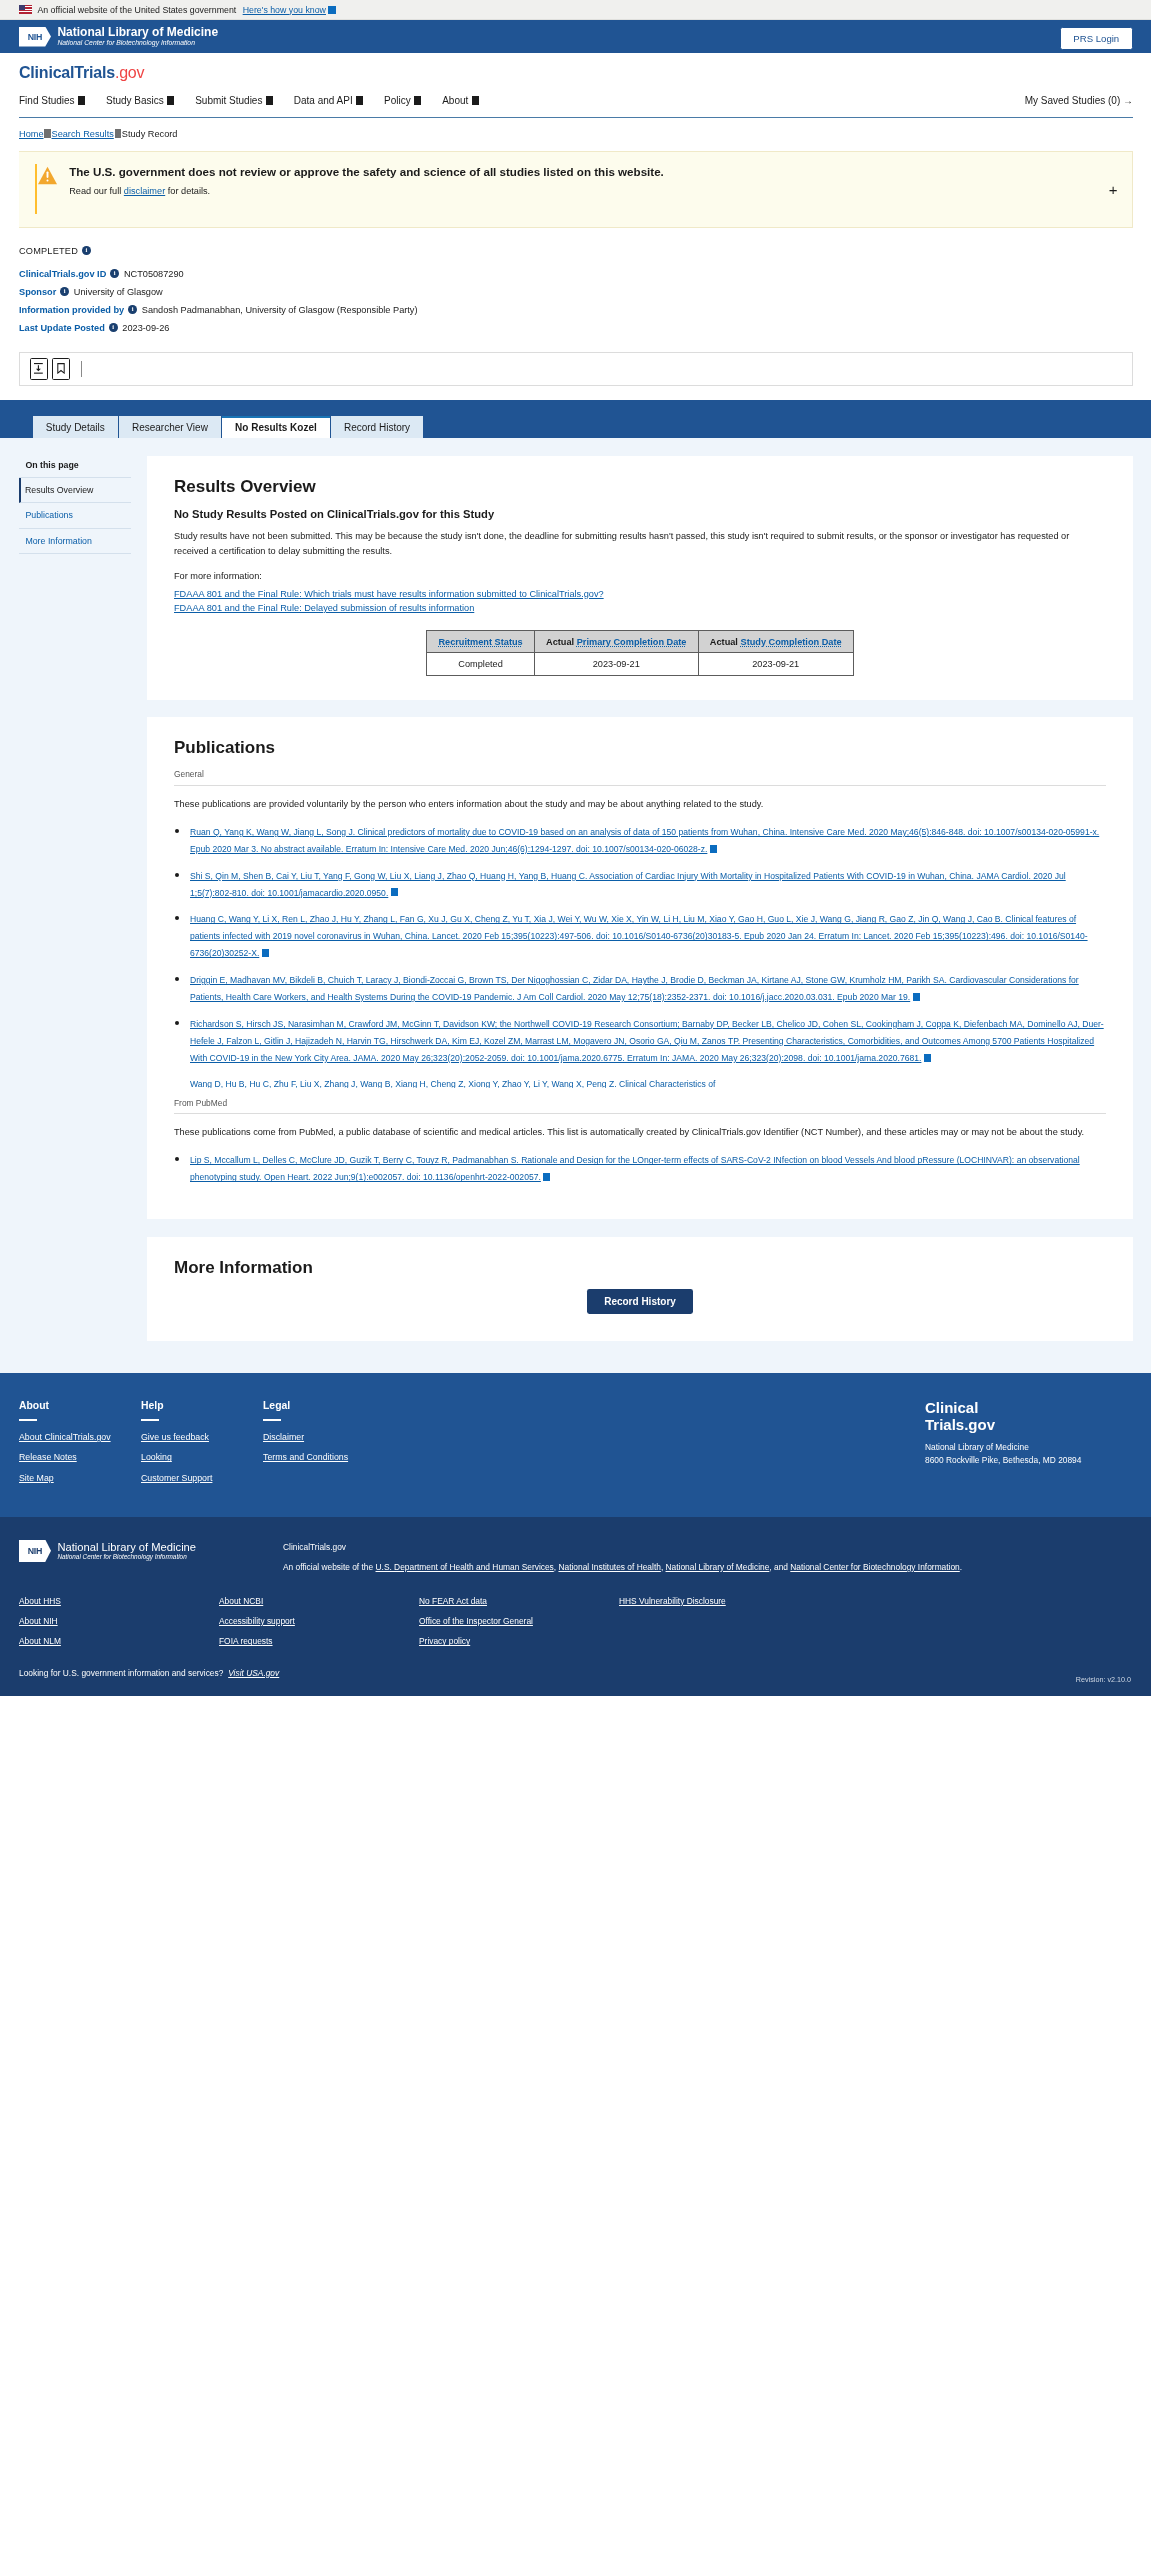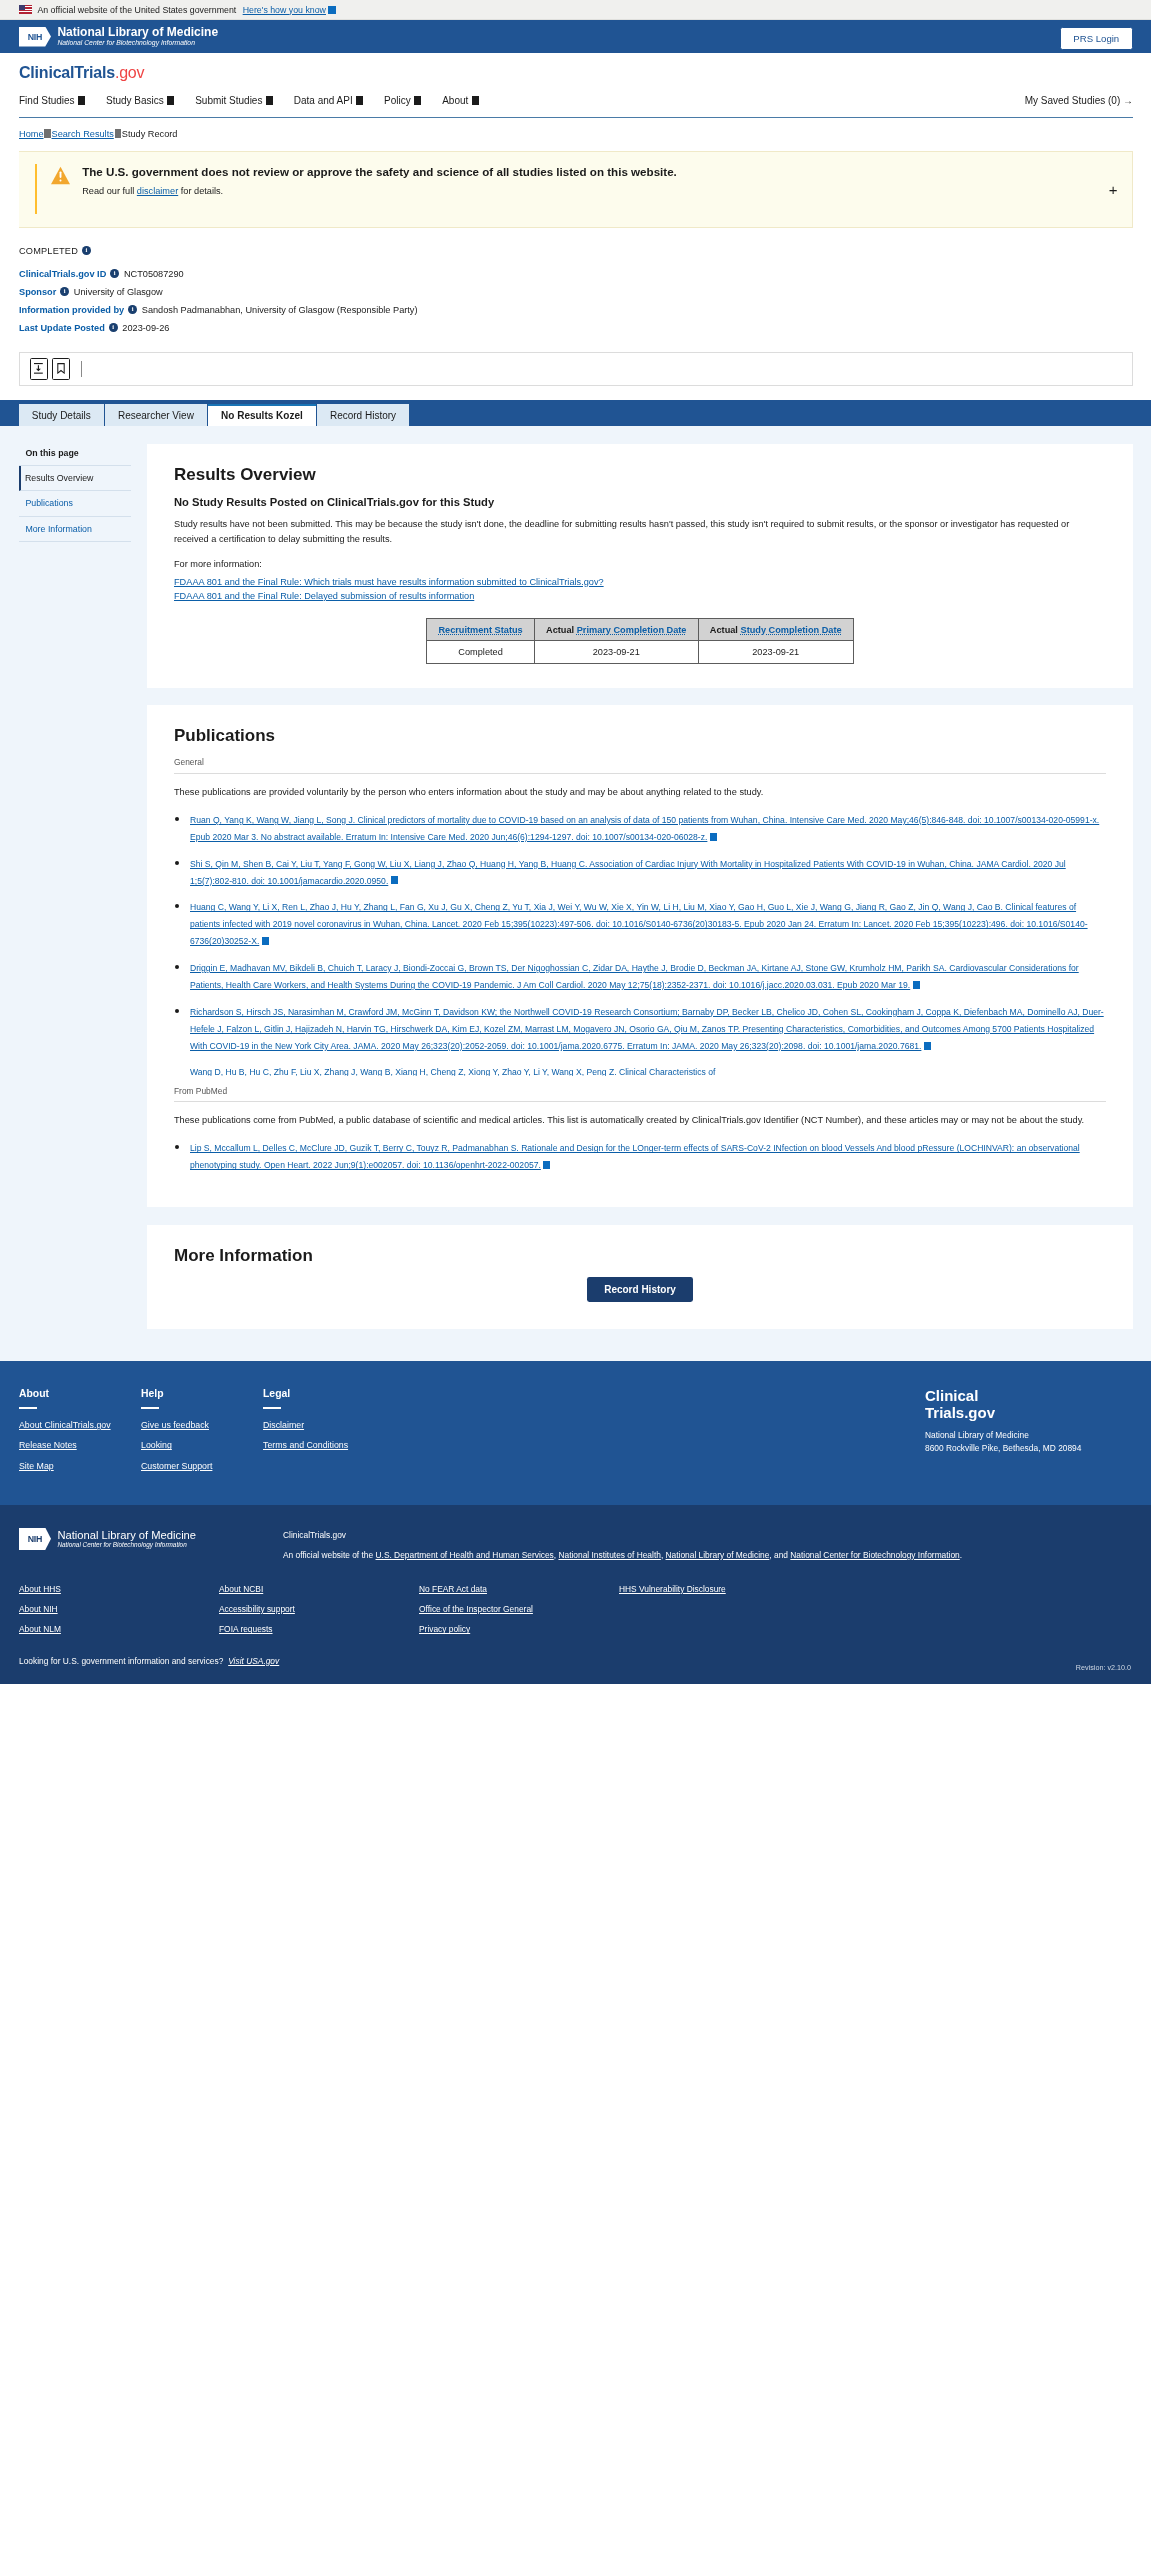--- a/index.html
+++ b/index.html
@@ -83,21 +83,21 @@
   .breadcrumb a{color:#0b5ea8;text-decoration:underline;}
   .bc-sep{display:inline-block;width:6.4px;height:8.8px;background:#6f6f6f;vertical-align:-0.8px;margin:0 0.8px;}
   .bc-cur{color:#1b1b1b;}
 
   
   .alert-wrap{padding:11.2px 19px 0 19px;}
   .alert{
     background:#fdfced;border:0.8px solid #f0e9c8;border-left:0;
     padding:12.8px 16px 12.8px 0;display:flex;align-items:flex-start;position:relative;
   }
-  .alert-inner{display:flex;align-items:flex-start;border-left:2.4px solid #ffbe2e;padding-left:13px;margin-left:16px;min-height:50px;}
+  .alert-inner{display:flex;align-items:flex-start;border-left:2.4px solid #ffbe2e;padding-left:0;margin-left:16px;min-height:50px;}
   .warn-ico{
     width:21px;height:19px;margin-right:11.2px;flex:0 0 auto;margin-top:1.6px;
   }
   .alert-title{font-size:11.6px;font-weight:bold;color:#1b1b1b;line-height:1.35;}
   .alert-sub{font-size:9.2px;color:#1b1b1b;margin-top:5.6px;}
   .alert-sub a{color:#0b5ea8;text-decoration:underline;}
   .alert-plus{position:absolute;right:14.4px;top:50%;transform:translateY(-50%);font-size:15px;color:#1b1b1b;cursor:pointer;line-height:1;}
 
   
   .study-head{padding:17.6px 19px 0 19px;}
@@ -122,21 +122,21 @@
     border:0.8px solid #dcdcdc;background:#fff;height:34px;display:flex;align-items:center;padding:0 9.6px;
   }
   .tb-btn{
     width:18.4px;height:21.6px;border:0.8px solid #1b1b1b;background:#fff;border-radius:1.6px;
     display:flex;align-items:center;justify-content:center;margin-right:4px;cursor:pointer;
   }
   .tb-div{width:0.8px;height:16px;background:#8a8a8a;margin-left:6.4px;}
 
   
   .tabbar{
-    background:#205493;margin-top:14.4px;height:26px;display:flex;align-items:flex-end;padding-left:19px;
+    background:#205493;margin-top:14.4px;height:38px;display:flex;align-items:flex-end;padding-left:33px;
   }
   .tab{
     background:#dce9f4;color:#1b1b1b;font-size:10px;padding:6.4px 12.8px 5.6px 12.8px;
     margin-right:1.6px;cursor:pointer;line-height:1;white-space:nowrap;
   }
   .tab.active{background:#ffffff;font-weight:bold;border-top:2.4px solid #1974b5;padding-top:4.8px;}
 
   
   .page-bg{background:#eff5fb;padding:17.6px 19px 32px 19px;display:flex;align-items:flex-start;}
   .sidebar{width:112px;flex:0 0 112px;padding-top:4px;margin-right:16px;}

